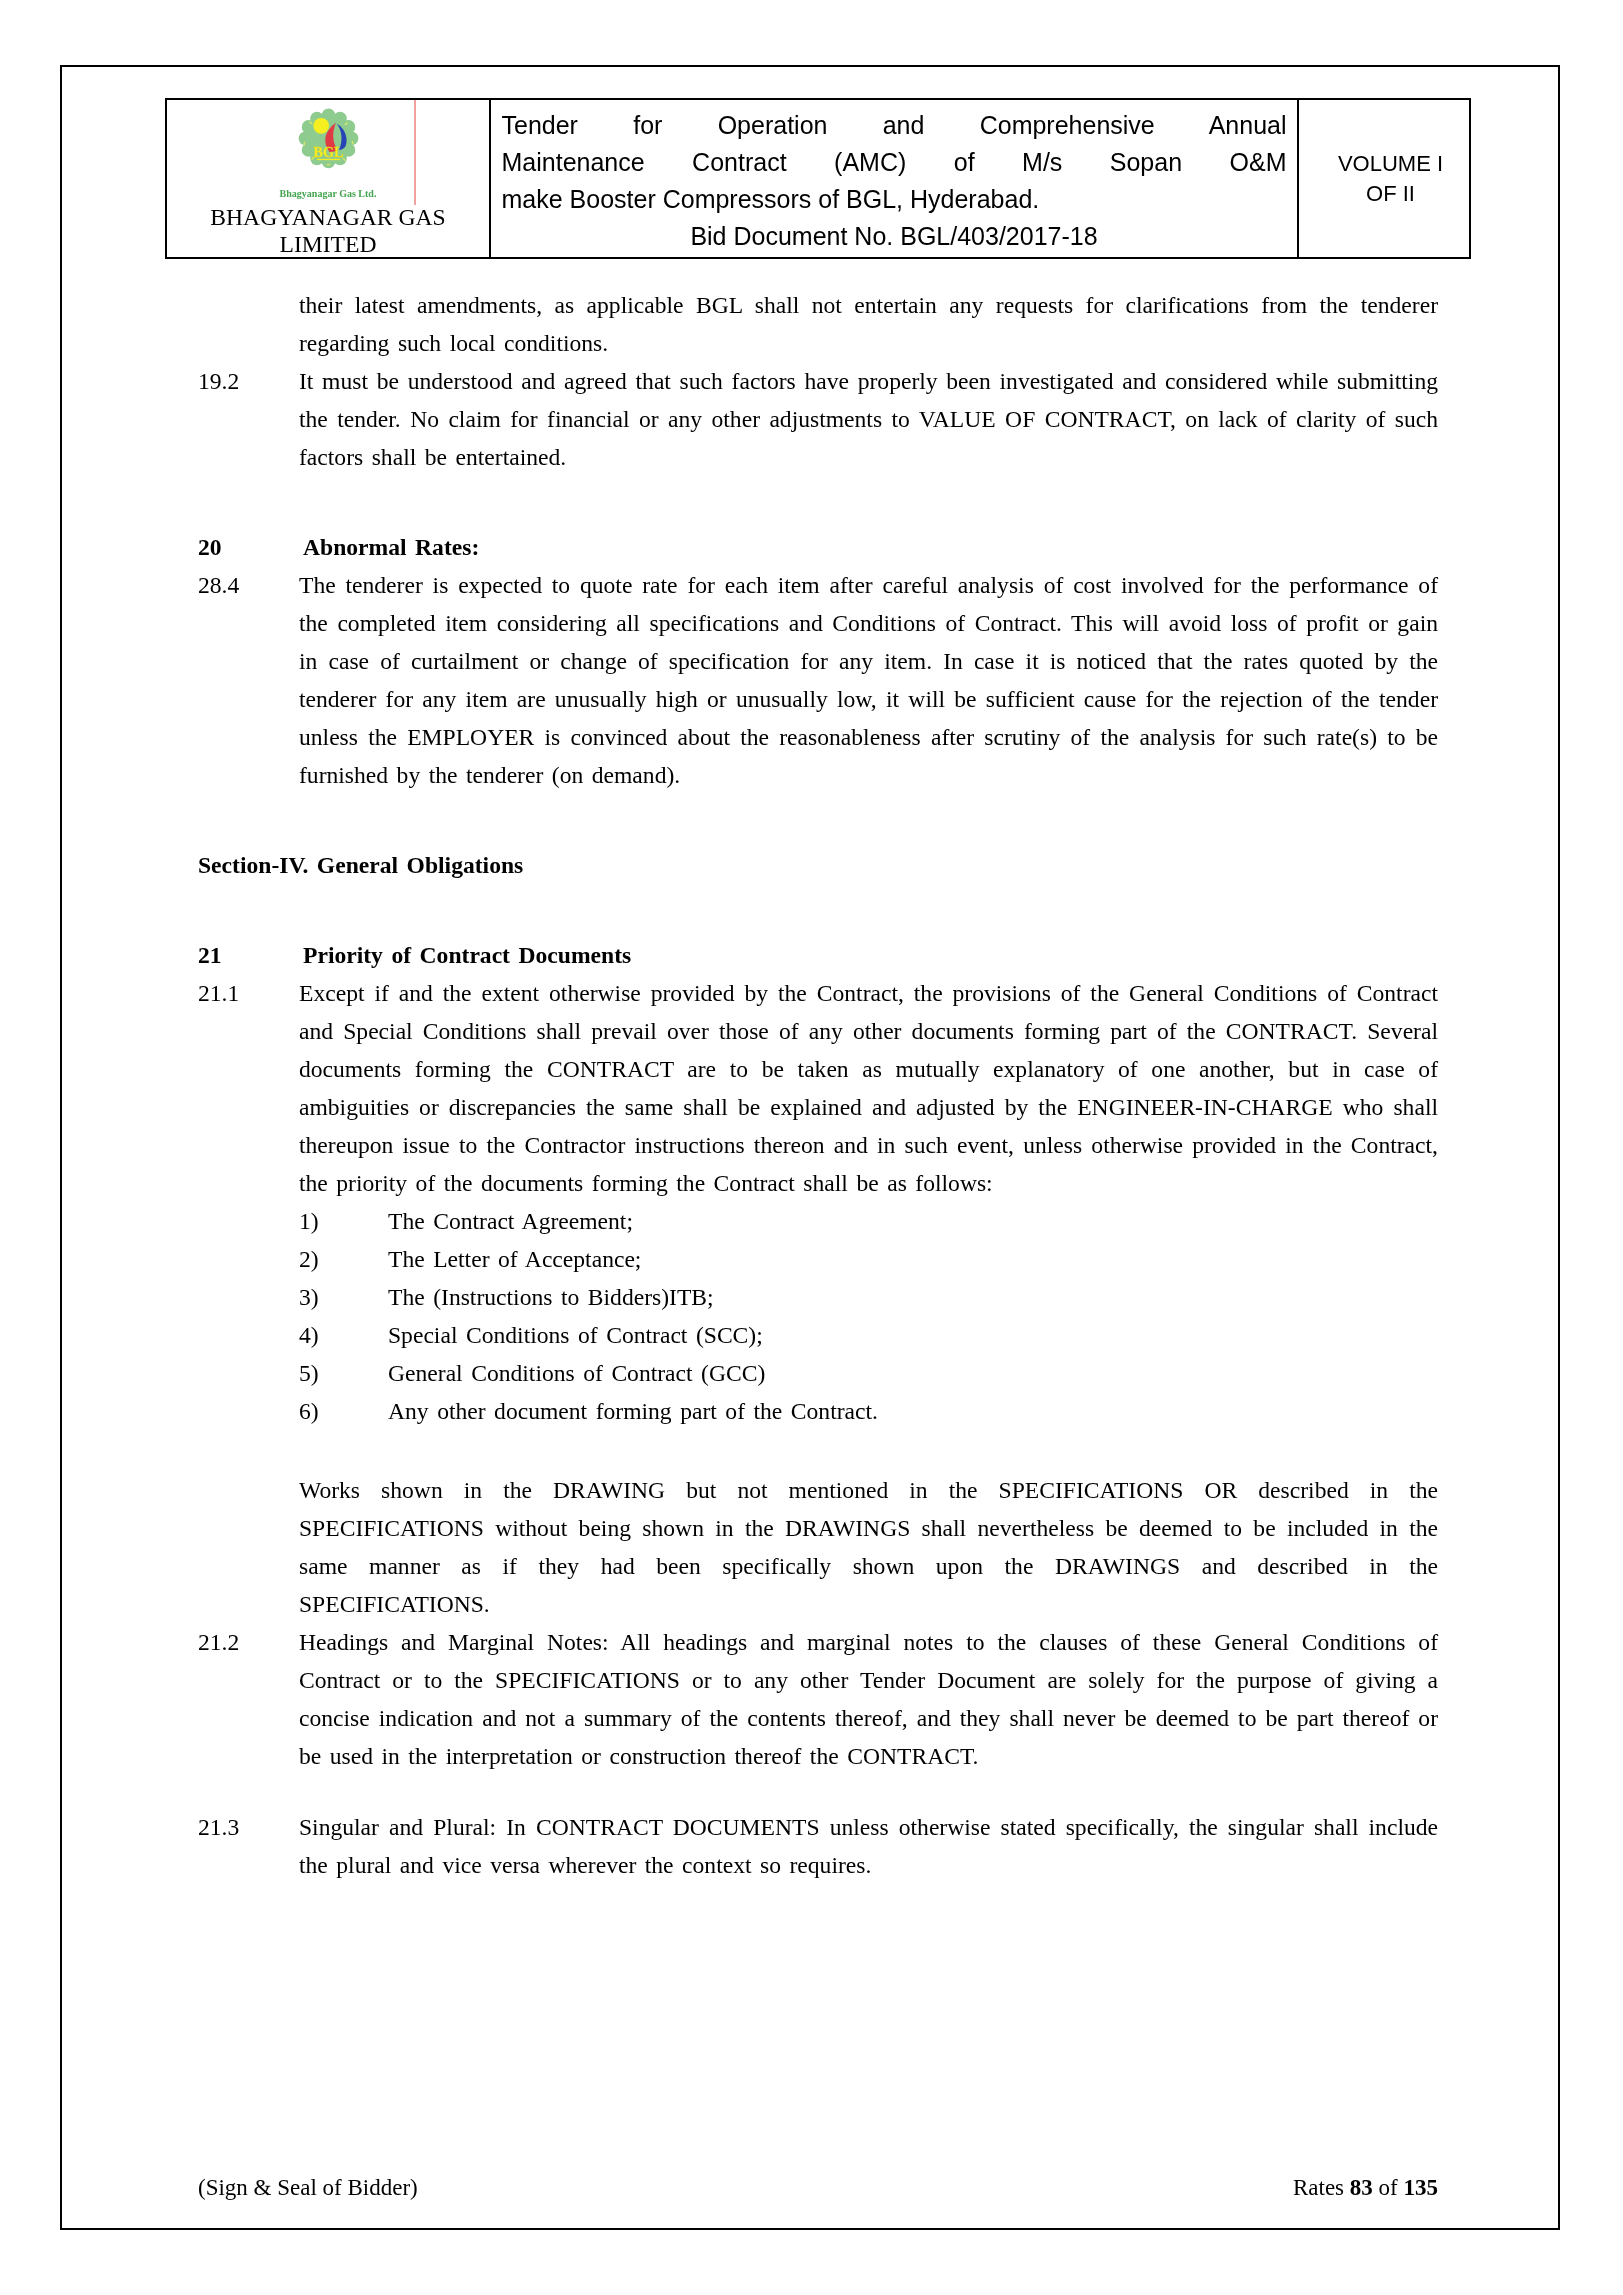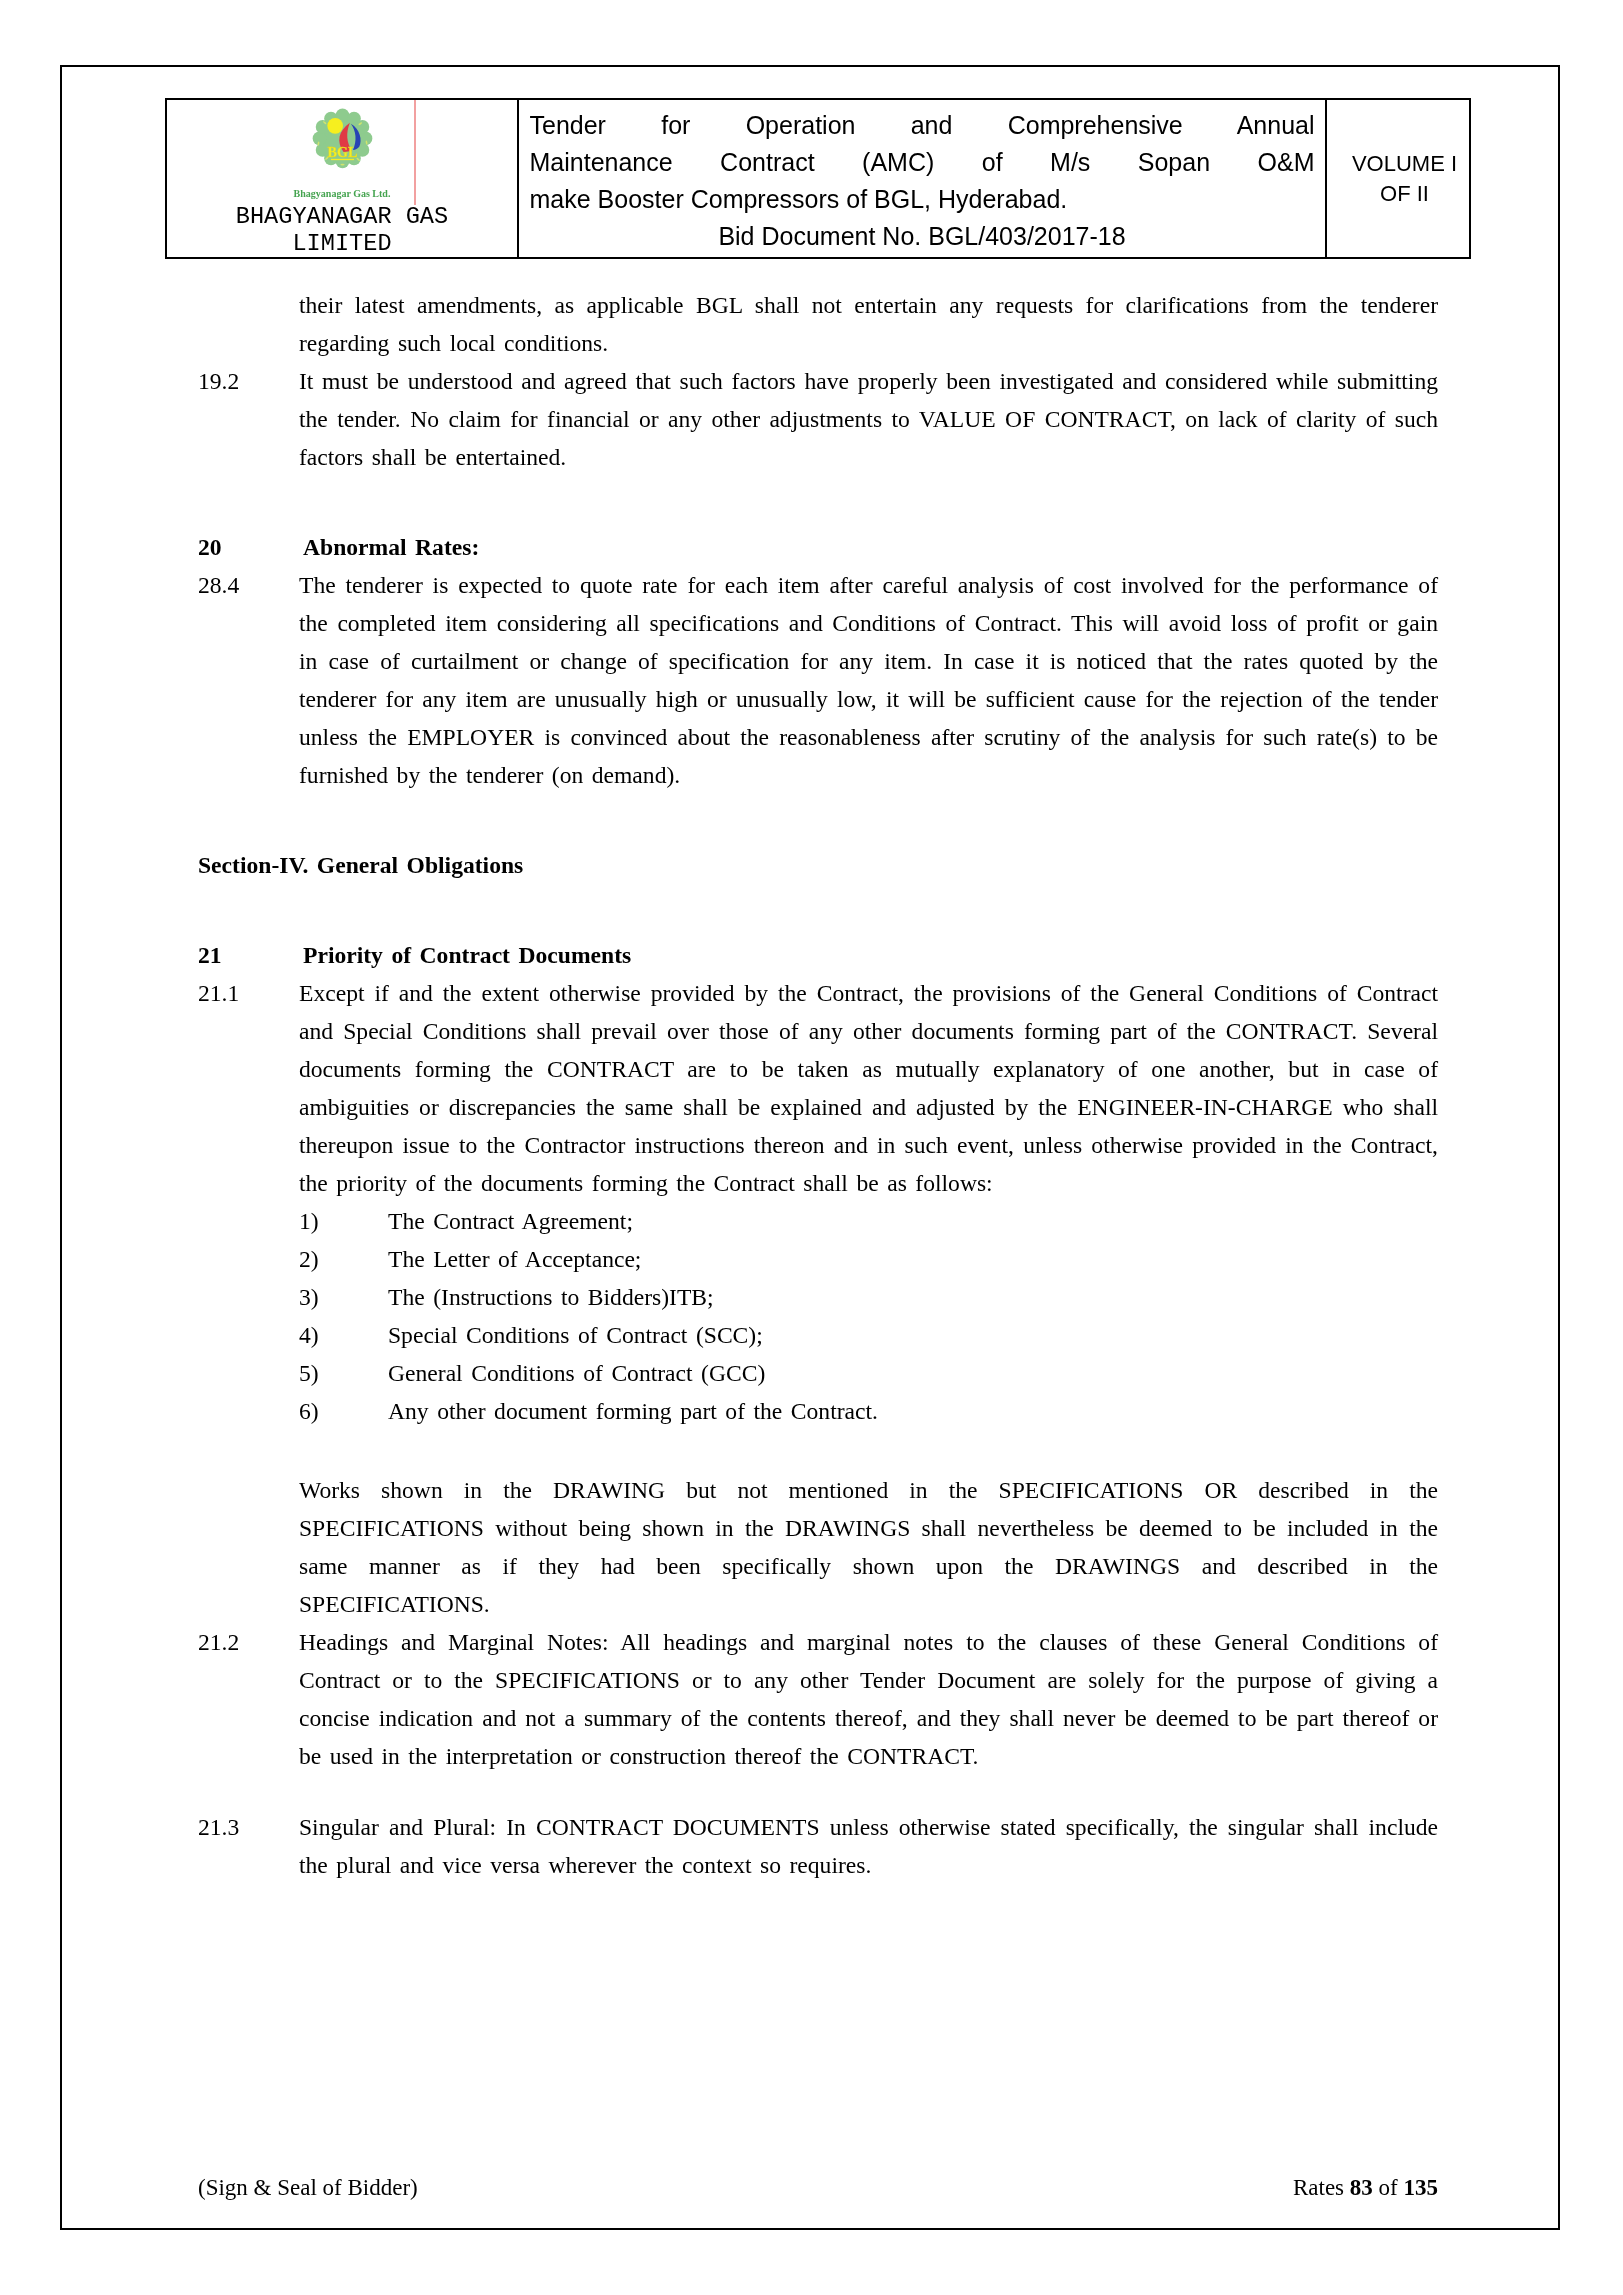--- a/index.html
+++ b/index.html
@@ -19,21 +19,21 @@
   .header-table{
     position:absolute;left:103px;top:31px;
     width:1302px;height:157px;
     border:2.6px solid #000;
     display:flex;
     box-sizing:content-box;
     background:#fff;
   }
   .cell{box-sizing:border-box;height:100%;}
   .cell-logo{
-    width:352px;
+    width:324px;
     border-right:2.6px solid #000;
     position:relative;
     display:flex;flex-direction:column;align-items:center;
     padding-top:6.5px;
   }
   .cell-title{
     width:808px;
     border-right:2.6px solid #000;
     padding:6.5px 10.5px 0 10.5px;
     font-family:"Liberation Sans",sans-serif;
@@ -54,21 +54,21 @@
     background:#f2a0a0;
   }
   .logo-sub{
     font-family:"Liberation Serif",serif;
     font-weight:bold;
     font-size:10px;line-height:18.3px;
     color:#44a34f;
     margin-top:16px;
   }
   .company{
-    font-family:Liberation Mono, monospace;
+    font-family:Liberation Serif, serif;
     font-size:23.6px;line-height:26px;
     text-align:center;
     margin-top:0.7px;
   }
   
   .content{
     position:absolute;left:136px;top:219px;
     width:1240px;
     font-family:"Liberation Serif",serif;
     font-size:23.6px;line-height:38px;

